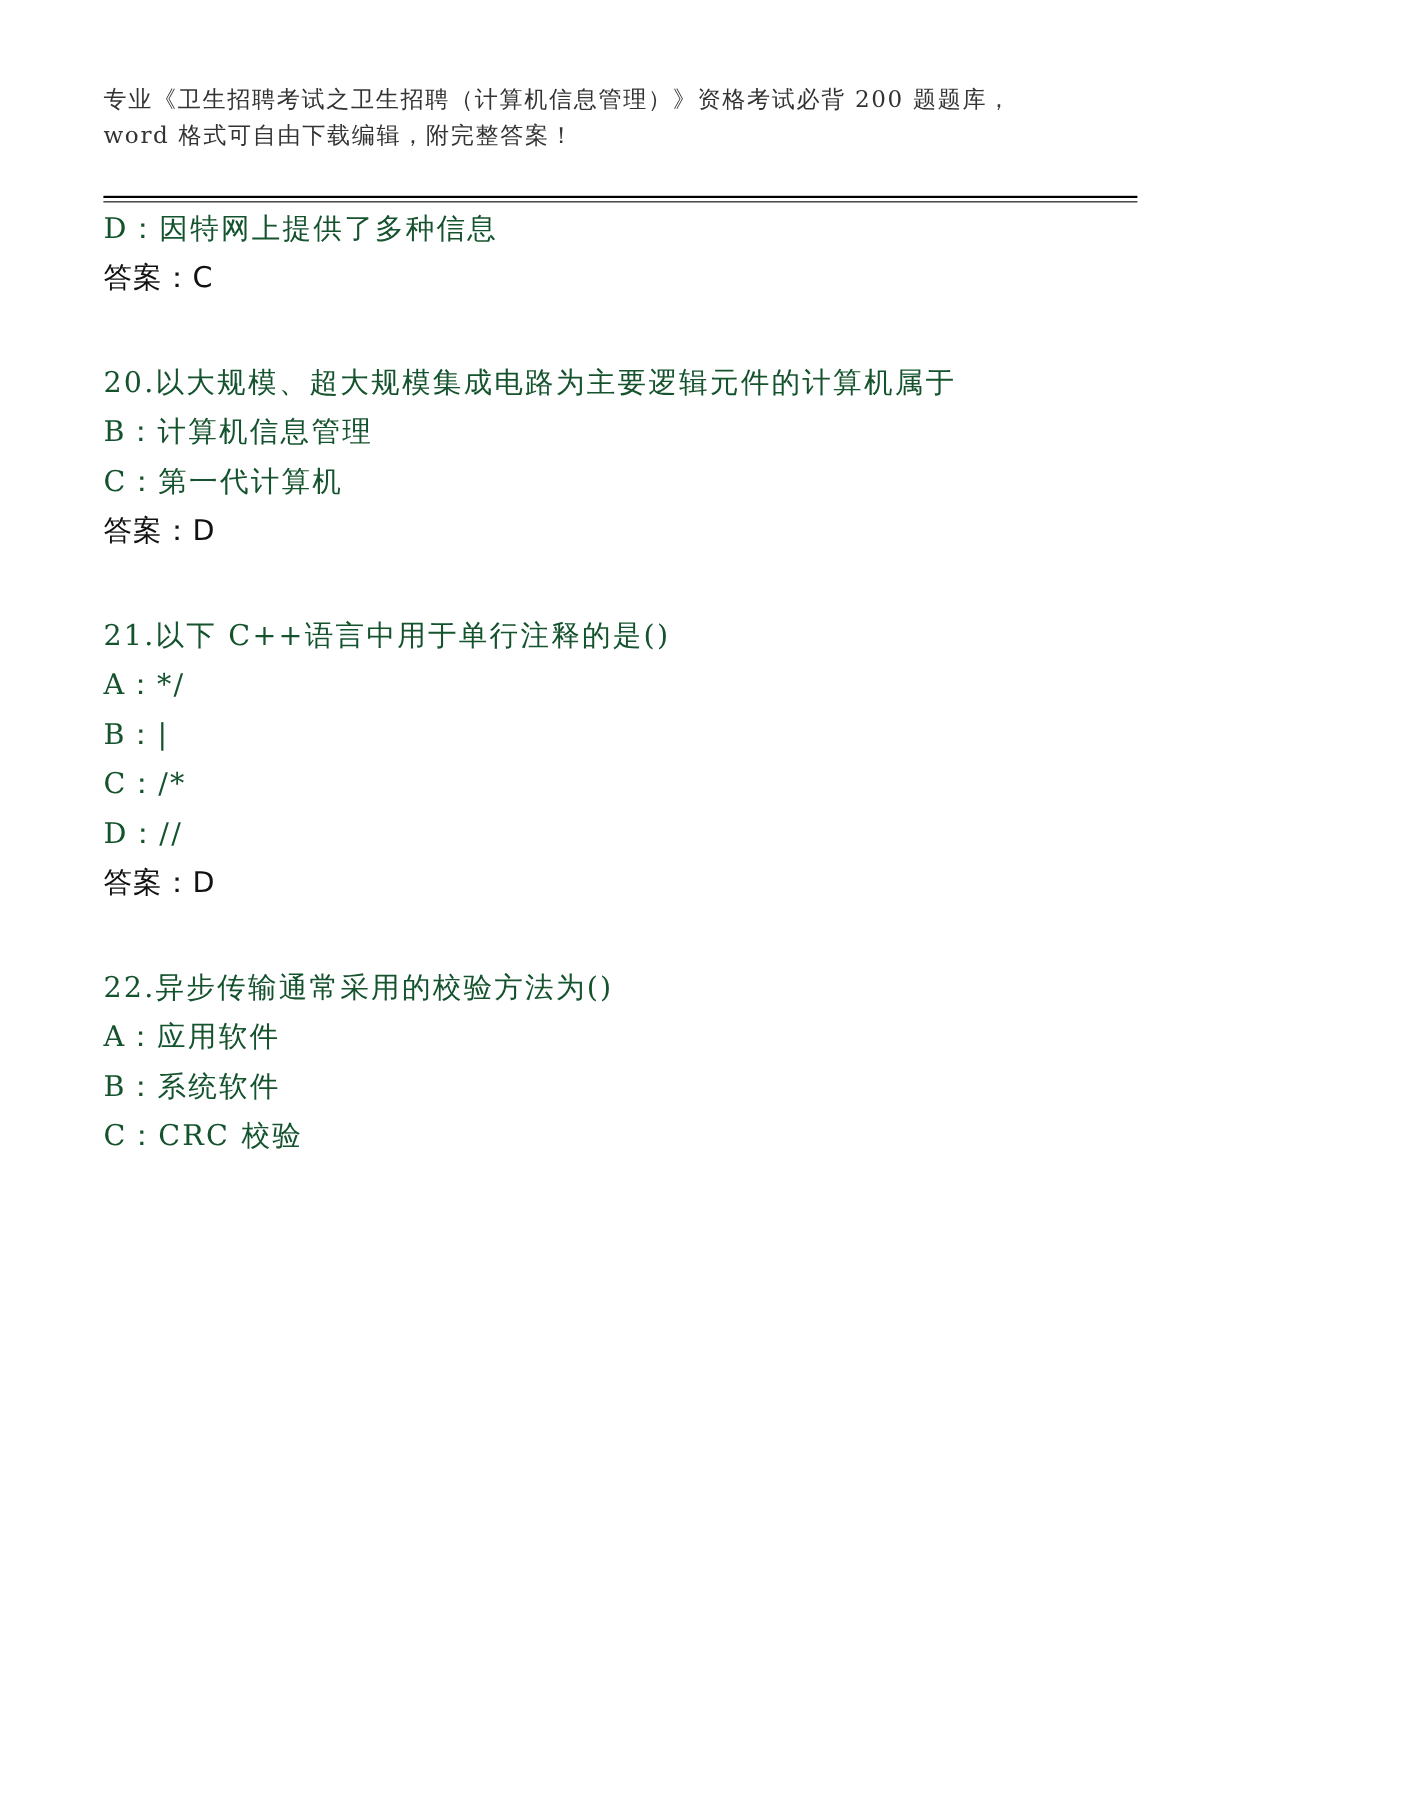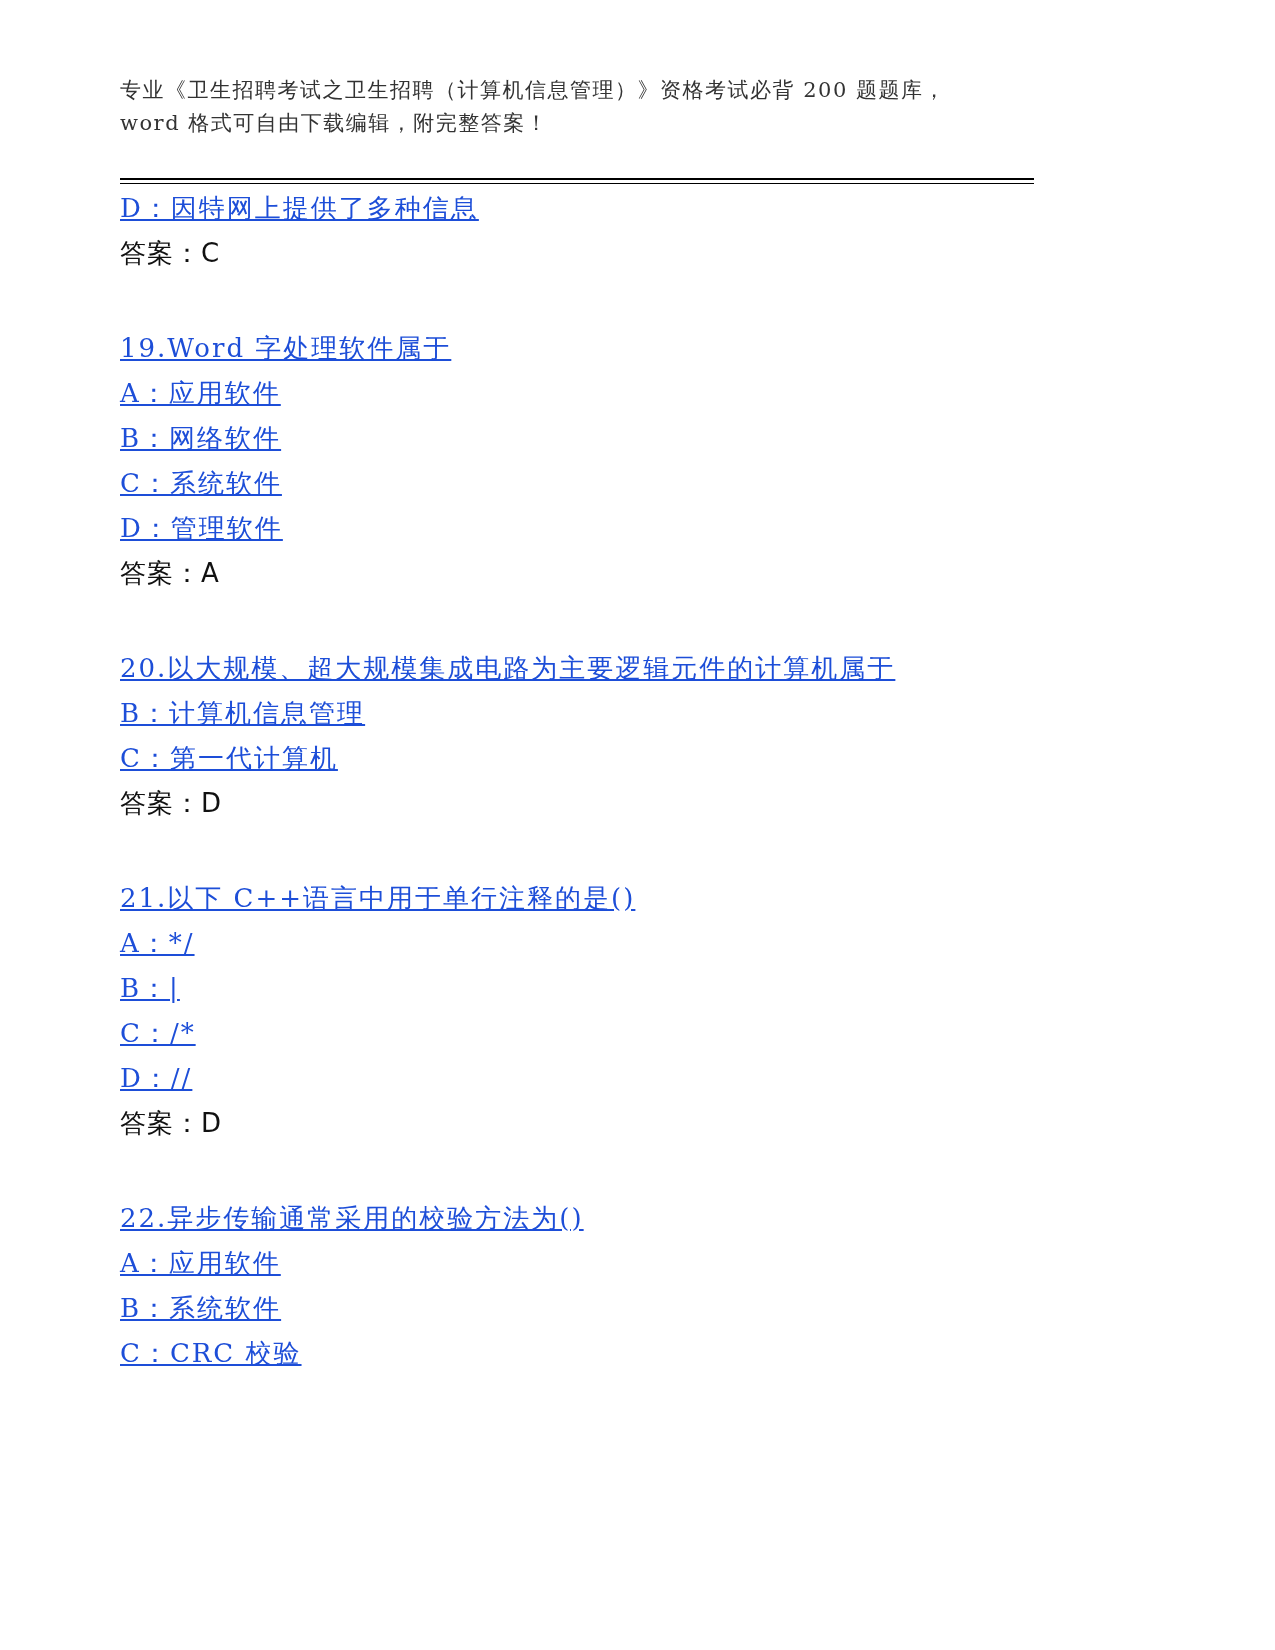--- a/index.html
+++ b/index.html
@@ -12,21 +12,21 @@
     height: 1650px;
     position: relative;
     overflow: hidden;
     font-family: "DejaVu Serif", serif;
     color: #2b2b2b;
   }
   .page {
     box-sizing: border-box;
     width: 1146px;
     height: 1650px;
-    padding: 0 112px 0 120px;
+    padding: 0 112px 0 94px;
   }
   
   .doc-header {
     padding-top: 74px;
   }
   .h-line {
     font-size: 21px;
     line-height: 33px;
     letter-spacing: 1.5px;
     color: #333333;
@@ -41,23 +41,22 @@
   }
   
   .line {
     height: 45px;
     line-height: 45px;
     font-size: 26px;
     letter-spacing: 2px;
     white-space: nowrap;
   }
   .stem, .option {
-    color: #1d4ed8;
+    color: #14532d;
     font-weight: 400;
-    text-decoration: underline;
   }
   .answer {
     font-family: "DejaVu Sans", sans-serif;
     font-weight: 400;
     color: #111111;
     letter-spacing: 1px;
   }
   .block.carryover {
     margin-top: 2px;
   }
@@ -76,28 +75,20 @@
     <div class="header-rule"></div>
   </header>
 
   <main>
 
     <section class="block carryover">
       <div class="line option">D：因特网上提供了多种信息</div>
       <div class="line answer">答案：C</div>
     </section>
 
-    <section class="block question">
-      <div class="line stem">19.Word 字处理软件属于</div>
-      <div class="line option">A：应用软件</div>
-      <div class="line option">B：网络软件</div>
-      <div class="line option">C：系统软件</div>
-      <div class="line option">D：管理软件</div>
-      <div class="line answer">答案：A</div>
-    </section>
 
     <section class="block question">
       <div class="line stem">20.以大规模、超大规模集成电路为主要逻辑元件的计算机属于</div>
       <div class="line option">B：计算机信息管理</div>
       <div class="line option">C：第一代计算机</div>
       <div class="line answer">答案：D</div>
     </section>
 
     <section class="block question">
       <div class="line stem">21.以下 C++语言中用于单行注释的是()</div>

